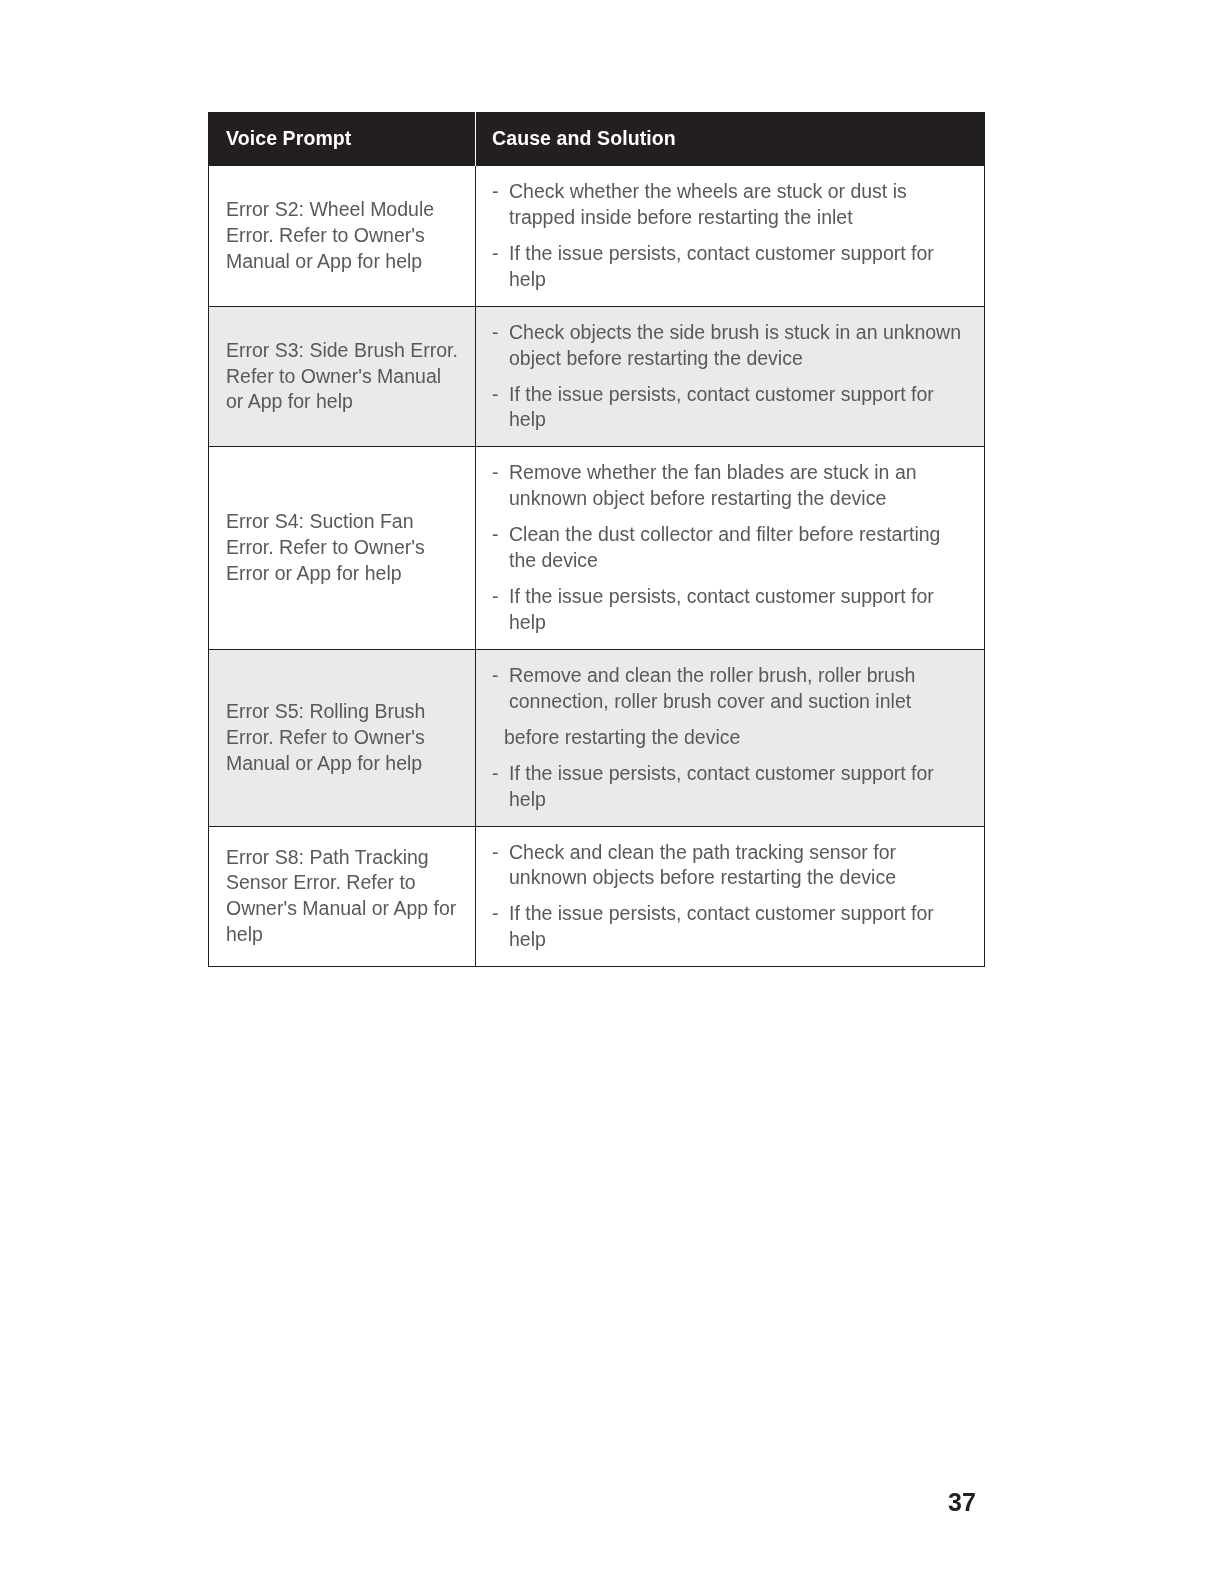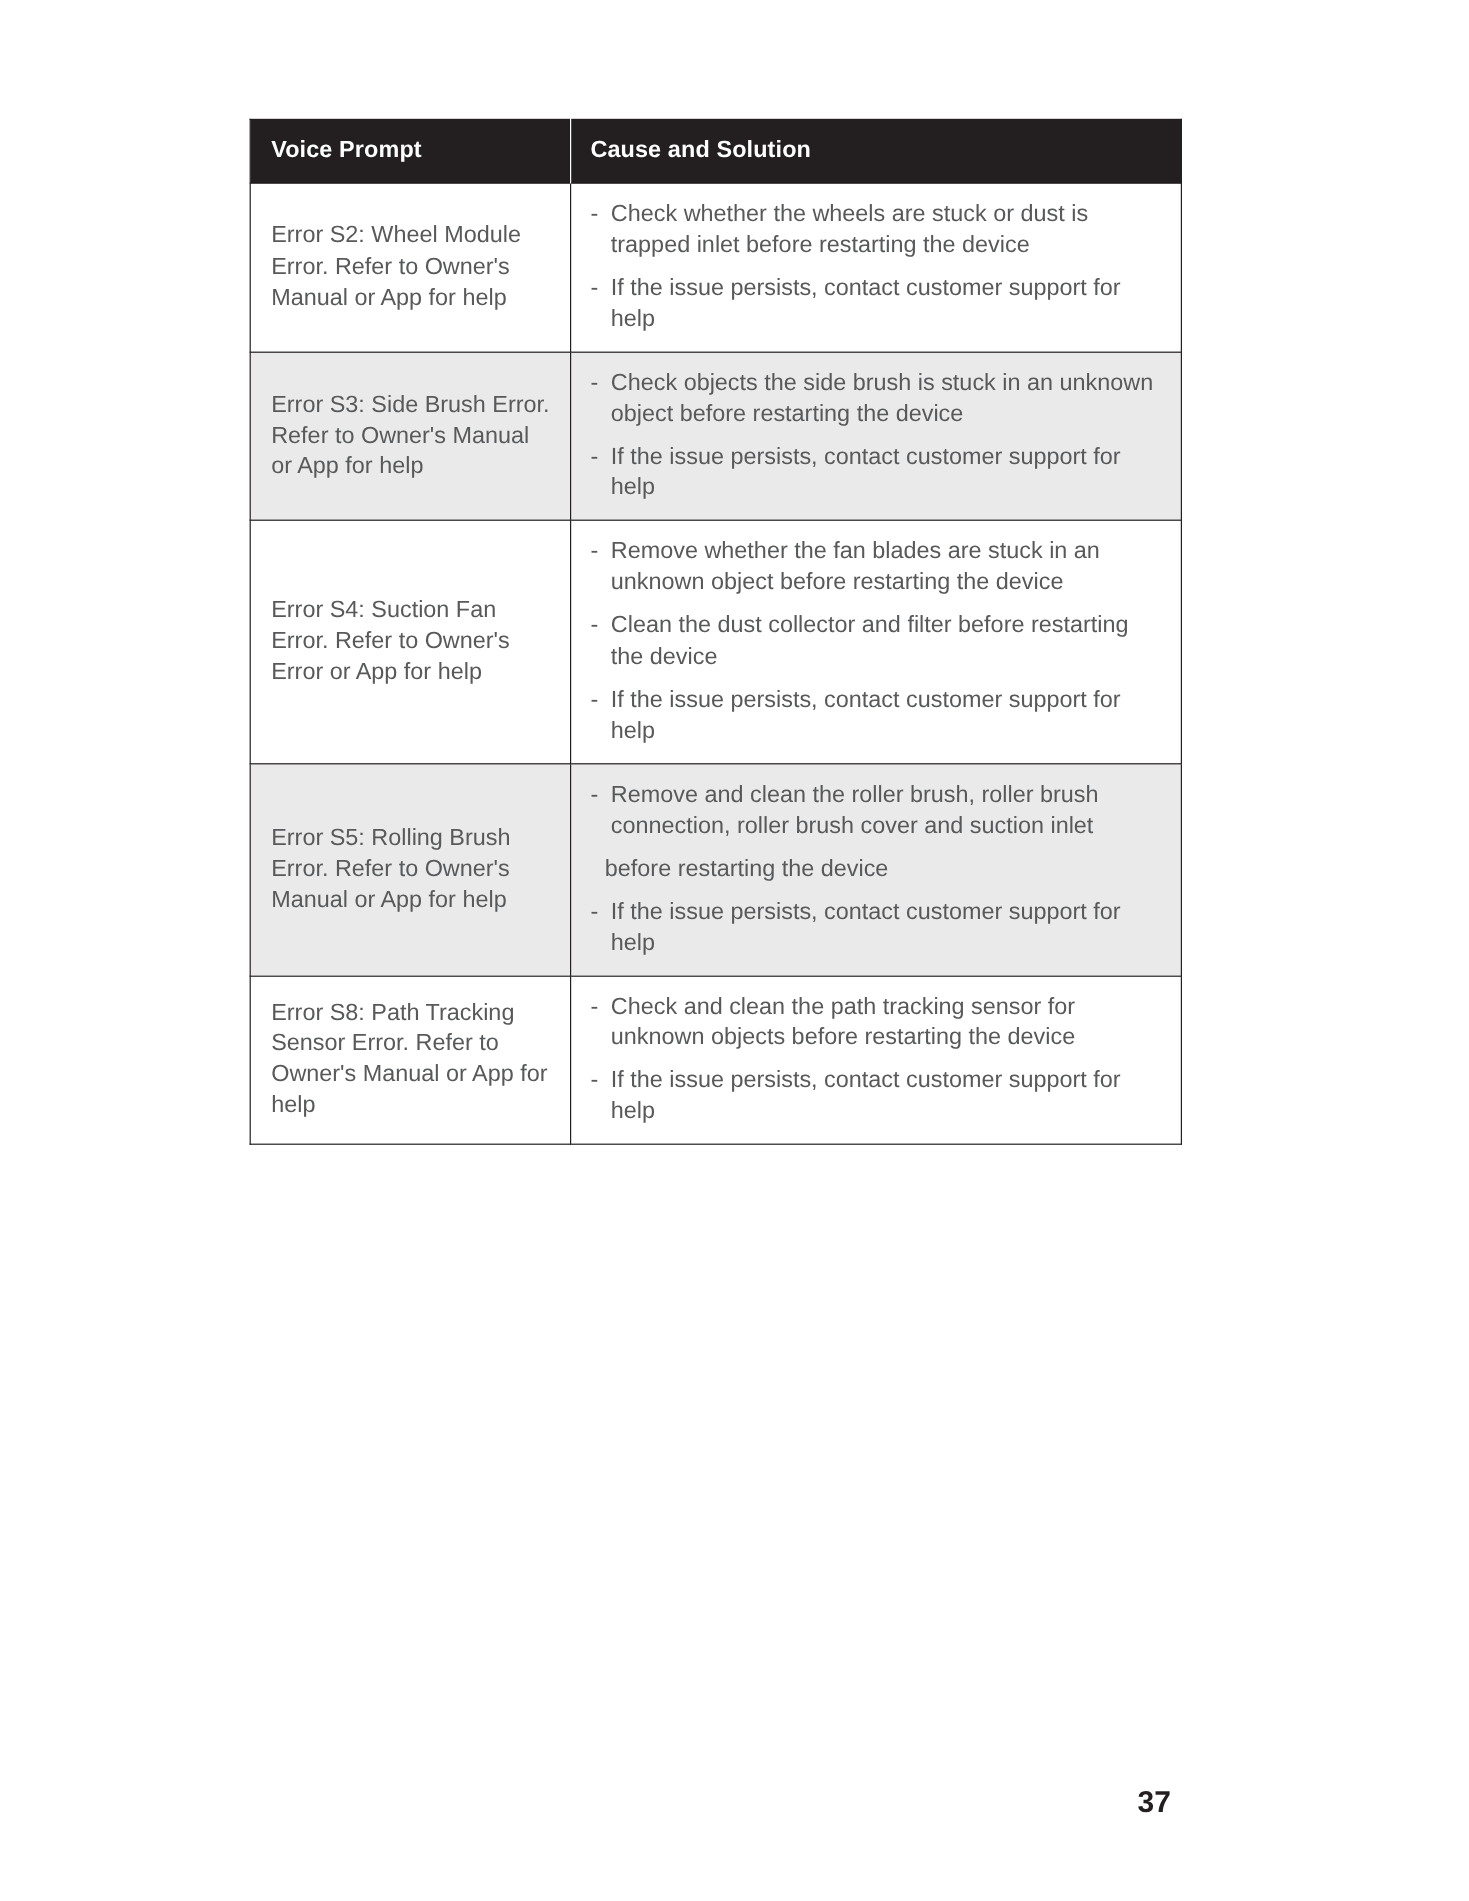--- a/index.html
+++ b/index.html
@@ -18,21 +18,21 @@
   .page {
     position: absolute;
     inset: 0;
     background: #ffffff;
   }
 
   
   .table-wrap {
     position: absolute;
     left: 208px;
-    top: 99px;
+    top: 112px;
     width: 776px;
   }
 
   table.error-table {
     width: 776px;
     border-collapse: collapse;
     table-layout: fixed;
     border: 1.6px solid #231f20;
   }
 
@@ -144,21 +144,21 @@
           <th class="th-cause">Cause and Solution</th>
         </tr>
       </thead>
       <tbody id="table-body">
       <tr class="plain">
             <td class="cell-prompt">
               <span class="prompt-text">Error S2: Wheel Module Error. Refer to Owner's Manual or App for help</span>
             </td>
             <td class="cell-cause">
               <ul class="solution-list">
-                <li class="bullet-item"><span class="dash">-</span><span>Check whether the wheels are stuck or dust is trapped inlet before restarting the device</span></li>
+                <li class="bullet-item"><span class="dash">-</span><span>Check whether the wheels are stuck or dust is trapped inside before restarting the inlet</span></li>
                 <li class="bullet-item"><span class="dash">-</span><span>If the issue persists, contact customer support for help</span></li>
               </ul>
             </td>
           </tr>
           <tr class="shaded">
             <td class="cell-prompt">
               <span class="prompt-text">Error S3: Side Brush Error. Refer to Owner's Manual or App for help</span>
             </td>
             <td class="cell-cause">
               <ul class="solution-list">

